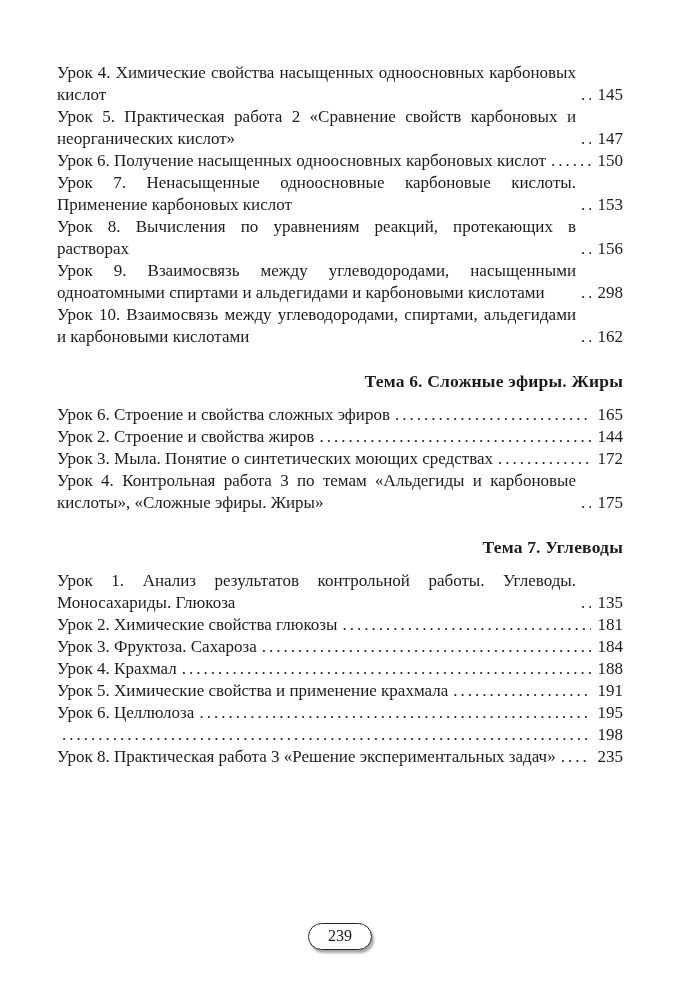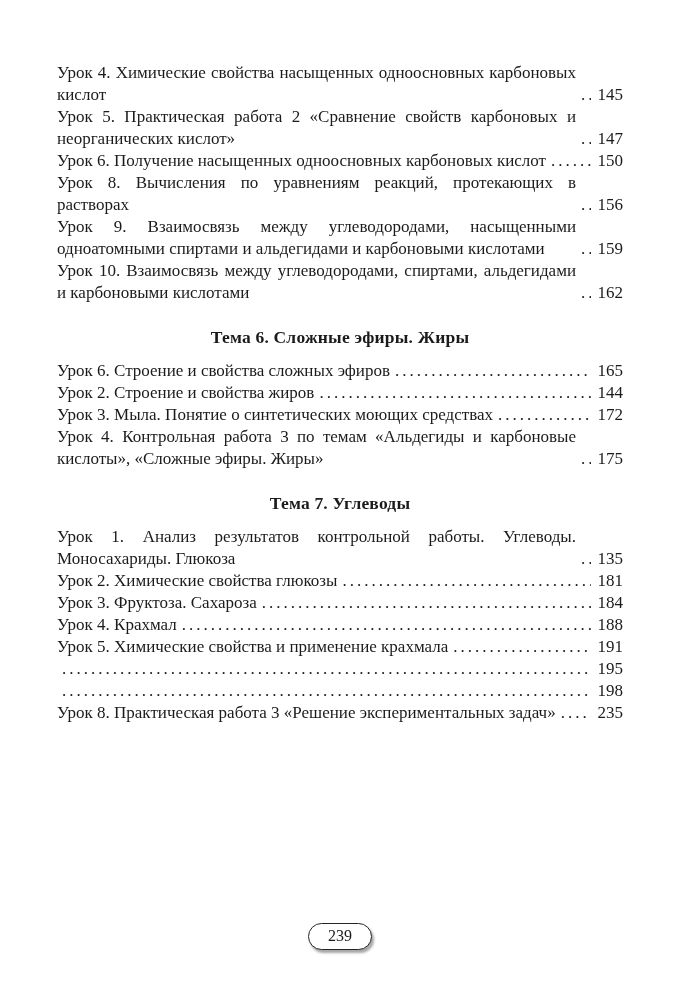--- a/index.html
+++ b/index.html
@@ -19,21 +19,21 @@
     .toc {
       position: absolute;
       left: 57px;
       top: 62px;
       width: 566px;
     }
 
     .theme-heading {
       font-size: 17.5px;
       font-weight: bold;
-      text-align: center;
+      text-align: right;
       line-height: 22px;
       margin: 22px 0 12px 0;
       letter-spacing: 0.2px;
     }
 
     .entry {
       display: flex;
       align-items: flex-end;
       font-size: 17px;
       line-height: 22px;
@@ -100,28 +100,33 @@
         <span class="t">Урок 5. Практическая работа 2 «Сравнение свойств карбоновых и неорганических кислот»</span>
         <span class="dots"></span>
         <span class="pg">147</span>
       </div>
       <div class="entry">
         <span class="t">Урок 6. Получение насыщенных одноосновных карбоновых кислот</span>
         <span class="dots"></span>
         <span class="pg">150</span>
       </div>
       <div class="entry">
+        <span class="t">Урок 7. Ненасыщенные одноосновные карбоновые кислоты. Применение карбоновых кислот</span>
+        <span class="dots"></span>
+        <span class="pg">153</span>
+      </div>
+      <div class="entry">
         <span class="t">Урок 8. Вычисления по уравнениям реакций, протекающих в растворах</span>
         <span class="dots"></span>
         <span class="pg">156</span>
       </div>
       <div class="entry">
         <span class="t">Урок 9. Взаимосвязь между углеводородами, насыщенными одноатомными спиртами и альдегидами и карбоновыми кислотами</span>
         <span class="dots"></span>
-        <span class="pg">159</span>
+        <span class="pg">298</span>
       </div>
       <div class="entry">
         <span class="t">Урок 10. Взаимосвязь между углеводородами, спиртами, альдегидами и карбоновыми кислотами</span>
         <span class="dots"></span>
         <span class="pg">162</span>
       </div>
     </div>
 
     <div class="toc-section">
       <div class="theme-heading">Тема 6. Сложные эфиры. Жиры</div>
@@ -168,20 +173,21 @@
         <span class="t">Урок 4. Крахмал</span>
         <span class="dots"></span>
         <span class="pg">188</span>
       </div>
       <div class="entry">
         <span class="t">Урок 5. Химические свойства и применение крахмала</span>
         <span class="dots"></span>
         <span class="pg">191</span>
       </div>
       <div class="entry">
+        <span class="t">Урок 6. Целлюлоза</span>
         <span class="dots"></span>
         <span class="pg">195</span>
       </div>
       <div class="entry">
         <span class="dots"></span>
         <span class="pg">198</span>
       </div>
       <div class="entry">
         <span class="t">Урок 8. Практическая работа 3 «Решение экспериментальных задач»</span>
         <span class="dots"></span>

